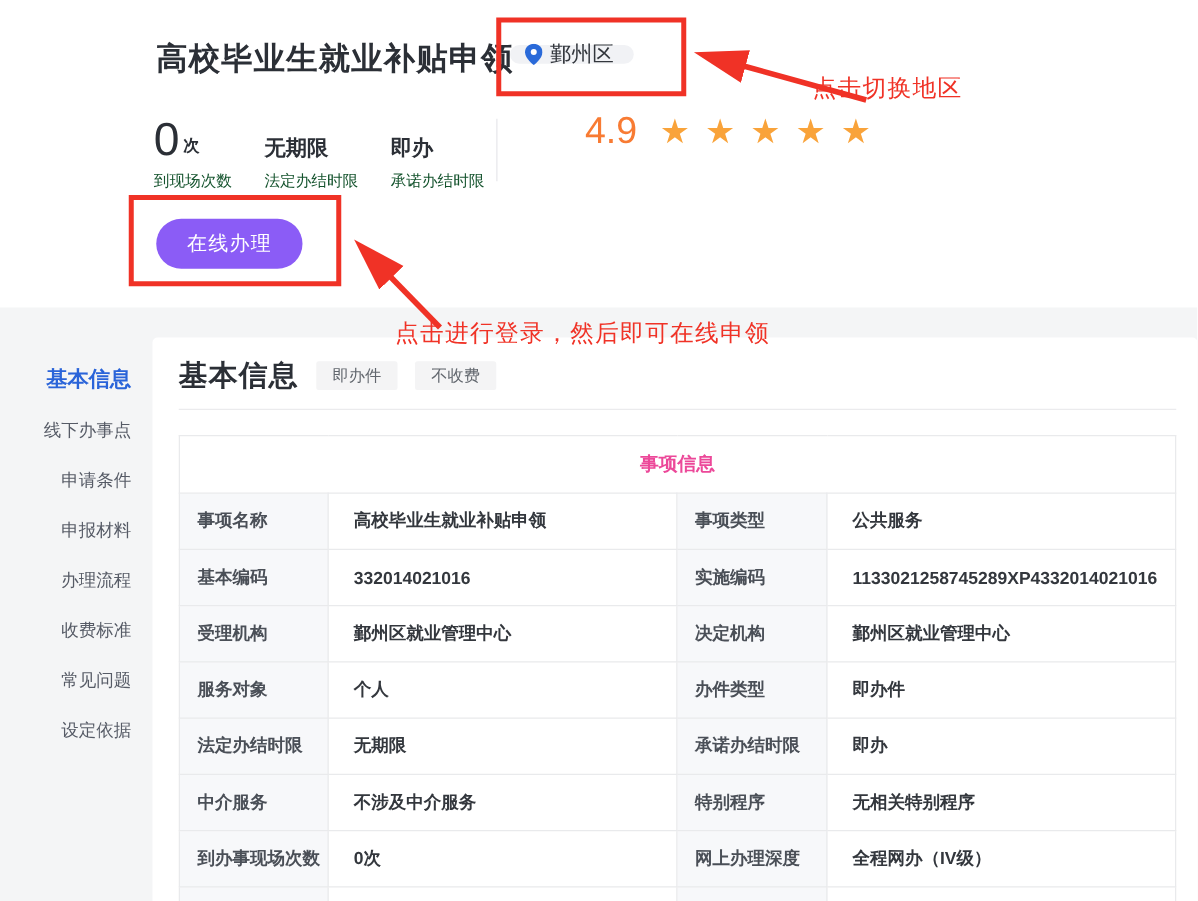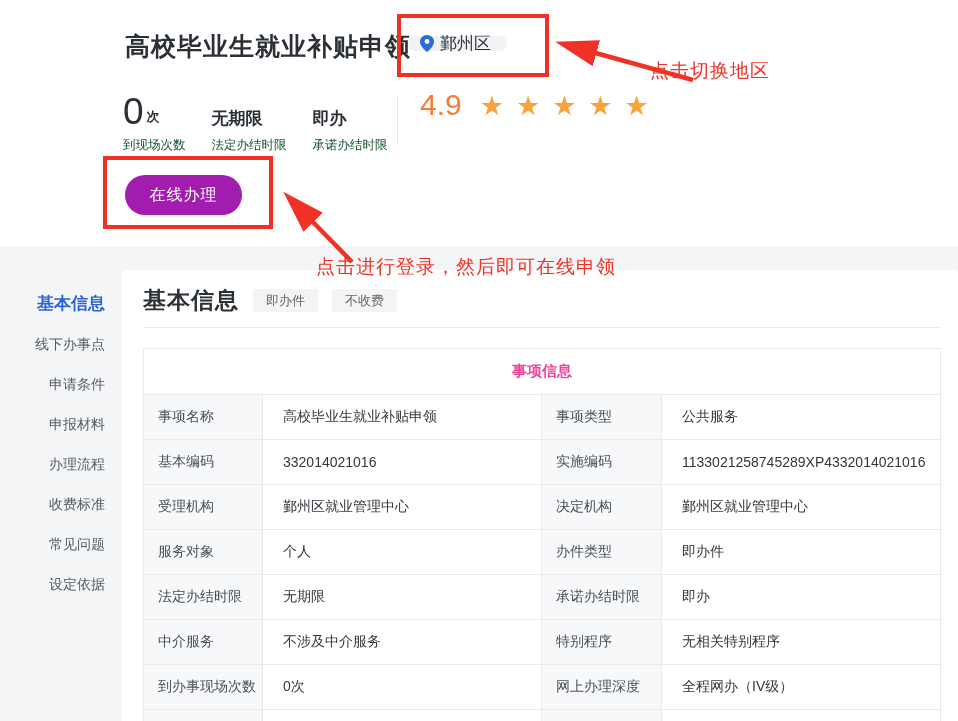--- a/index.html
+++ b/index.html
@@ -27,28 +27,28 @@
   .stats { position: absolute; left: 123px; top: 92px; display: flex; }
   .stat { margin-right: 26px; }
   .stat-value { height: 38px; display: flex; align-items: flex-end; color: #2b2f36; }
   .stat-value .big { font-size: 37px; line-height: 36px; font-weight: 500; }
   .stat-value .unit { font-size: 13px; font-weight: bold; margin: 0 0 4px 3px; }
   .stat-value .word { font-size: 17px; font-weight: bold; line-height: 22px; }
   .stat-label { margin-top: 7px; font-size: 12.5px; color: #14532d; }
   .v-divider { position: absolute; left: 397px; top: 95px; width: 1px; height: 50px; background: #e7e8eb; }
   
   .rating { position: absolute; left: 420px; top: 88px; }
-  .rating-row { display: flex; align-items: flex-end; }
+  .rating-row { display: flex; align-items: center; margin-left: 48px; }
   .rating-score { font-size: 30px; color: #f87b33; margin-right: 18px; }
   .rating-stars { font-size: 27px; color: #f9a33a; letter-spacing: 12px; white-space: nowrap; }
   .rating-count { margin-top: 5px; font-size: 12.5px; color: #8a8f99; }
   
   .online-btn {
     position: absolute; left: 125px; top: 175px; width: 117px; height: 40px;
-    background: #a21caf; color: #fff; font-size: 16px; letter-spacing: 1px;
+    background: #8b5cf6; color: #fff; font-size: 16px; letter-spacing: 1px;
     border: none; border-radius: 21px; cursor: pointer;
     font-family: inherit;
   }
   
   .lower-area { position: absolute; left: 0; top: 246px; width: 958px; height: 475px; background: #f4f5f6; }
   
   .side-nav { position: absolute; left: 0; top: 284px; width: 105px; text-align: right; }
   .side-item { padding: 11px 0; font-size: 14px; color: #565b66; cursor: pointer; }
   .side-item.active { font-size: 17px; font-weight: bold; color: #2a64d9; padding: 8px 0 10px; }
   
@@ -65,21 +65,21 @@
   }
   .card-divider { border: none; border-top: 1px solid #ebebed; margin-top: 11px; }
   
   .info-table {
     width: 798px; margin-top: 20px;
     border-collapse: collapse; table-layout: fixed;
     font-size: 14px;
   }
   .info-table th, .info-table td {
     border: 1px solid #e9eaec; height: 45px; vertical-align: middle;
-    font-weight: normal; text-align: left;
+    font-weight: bold; text-align: left;
   }
   .info-table th.tbl-title { height: 46px; text-align: center; font-weight: bold; font-size: 15px; color: #ec4899; }
   .info-table td.lbl { background: #f7f8fa; color: #4a4f57; padding-left: 14px; }
   .info-table td.val { color: #33373d; padding-left: 20px; }
   
   .anno-layer { position: absolute; left: 0; top: 0; width: 958px; height: 721px; pointer-events: none; z-index: 20; }
   .anno-box { position: absolute; border: 4px solid #f03226; }
   .anno-box.region { left: 397px; top: 14px; width: 152px; height: 63px; }
   .anno-box.login { left: 103px; top: 156px; width: 170px; height: 73px; }
   .anno-text { position: absolute; color: #f03226; white-space: nowrap; }

